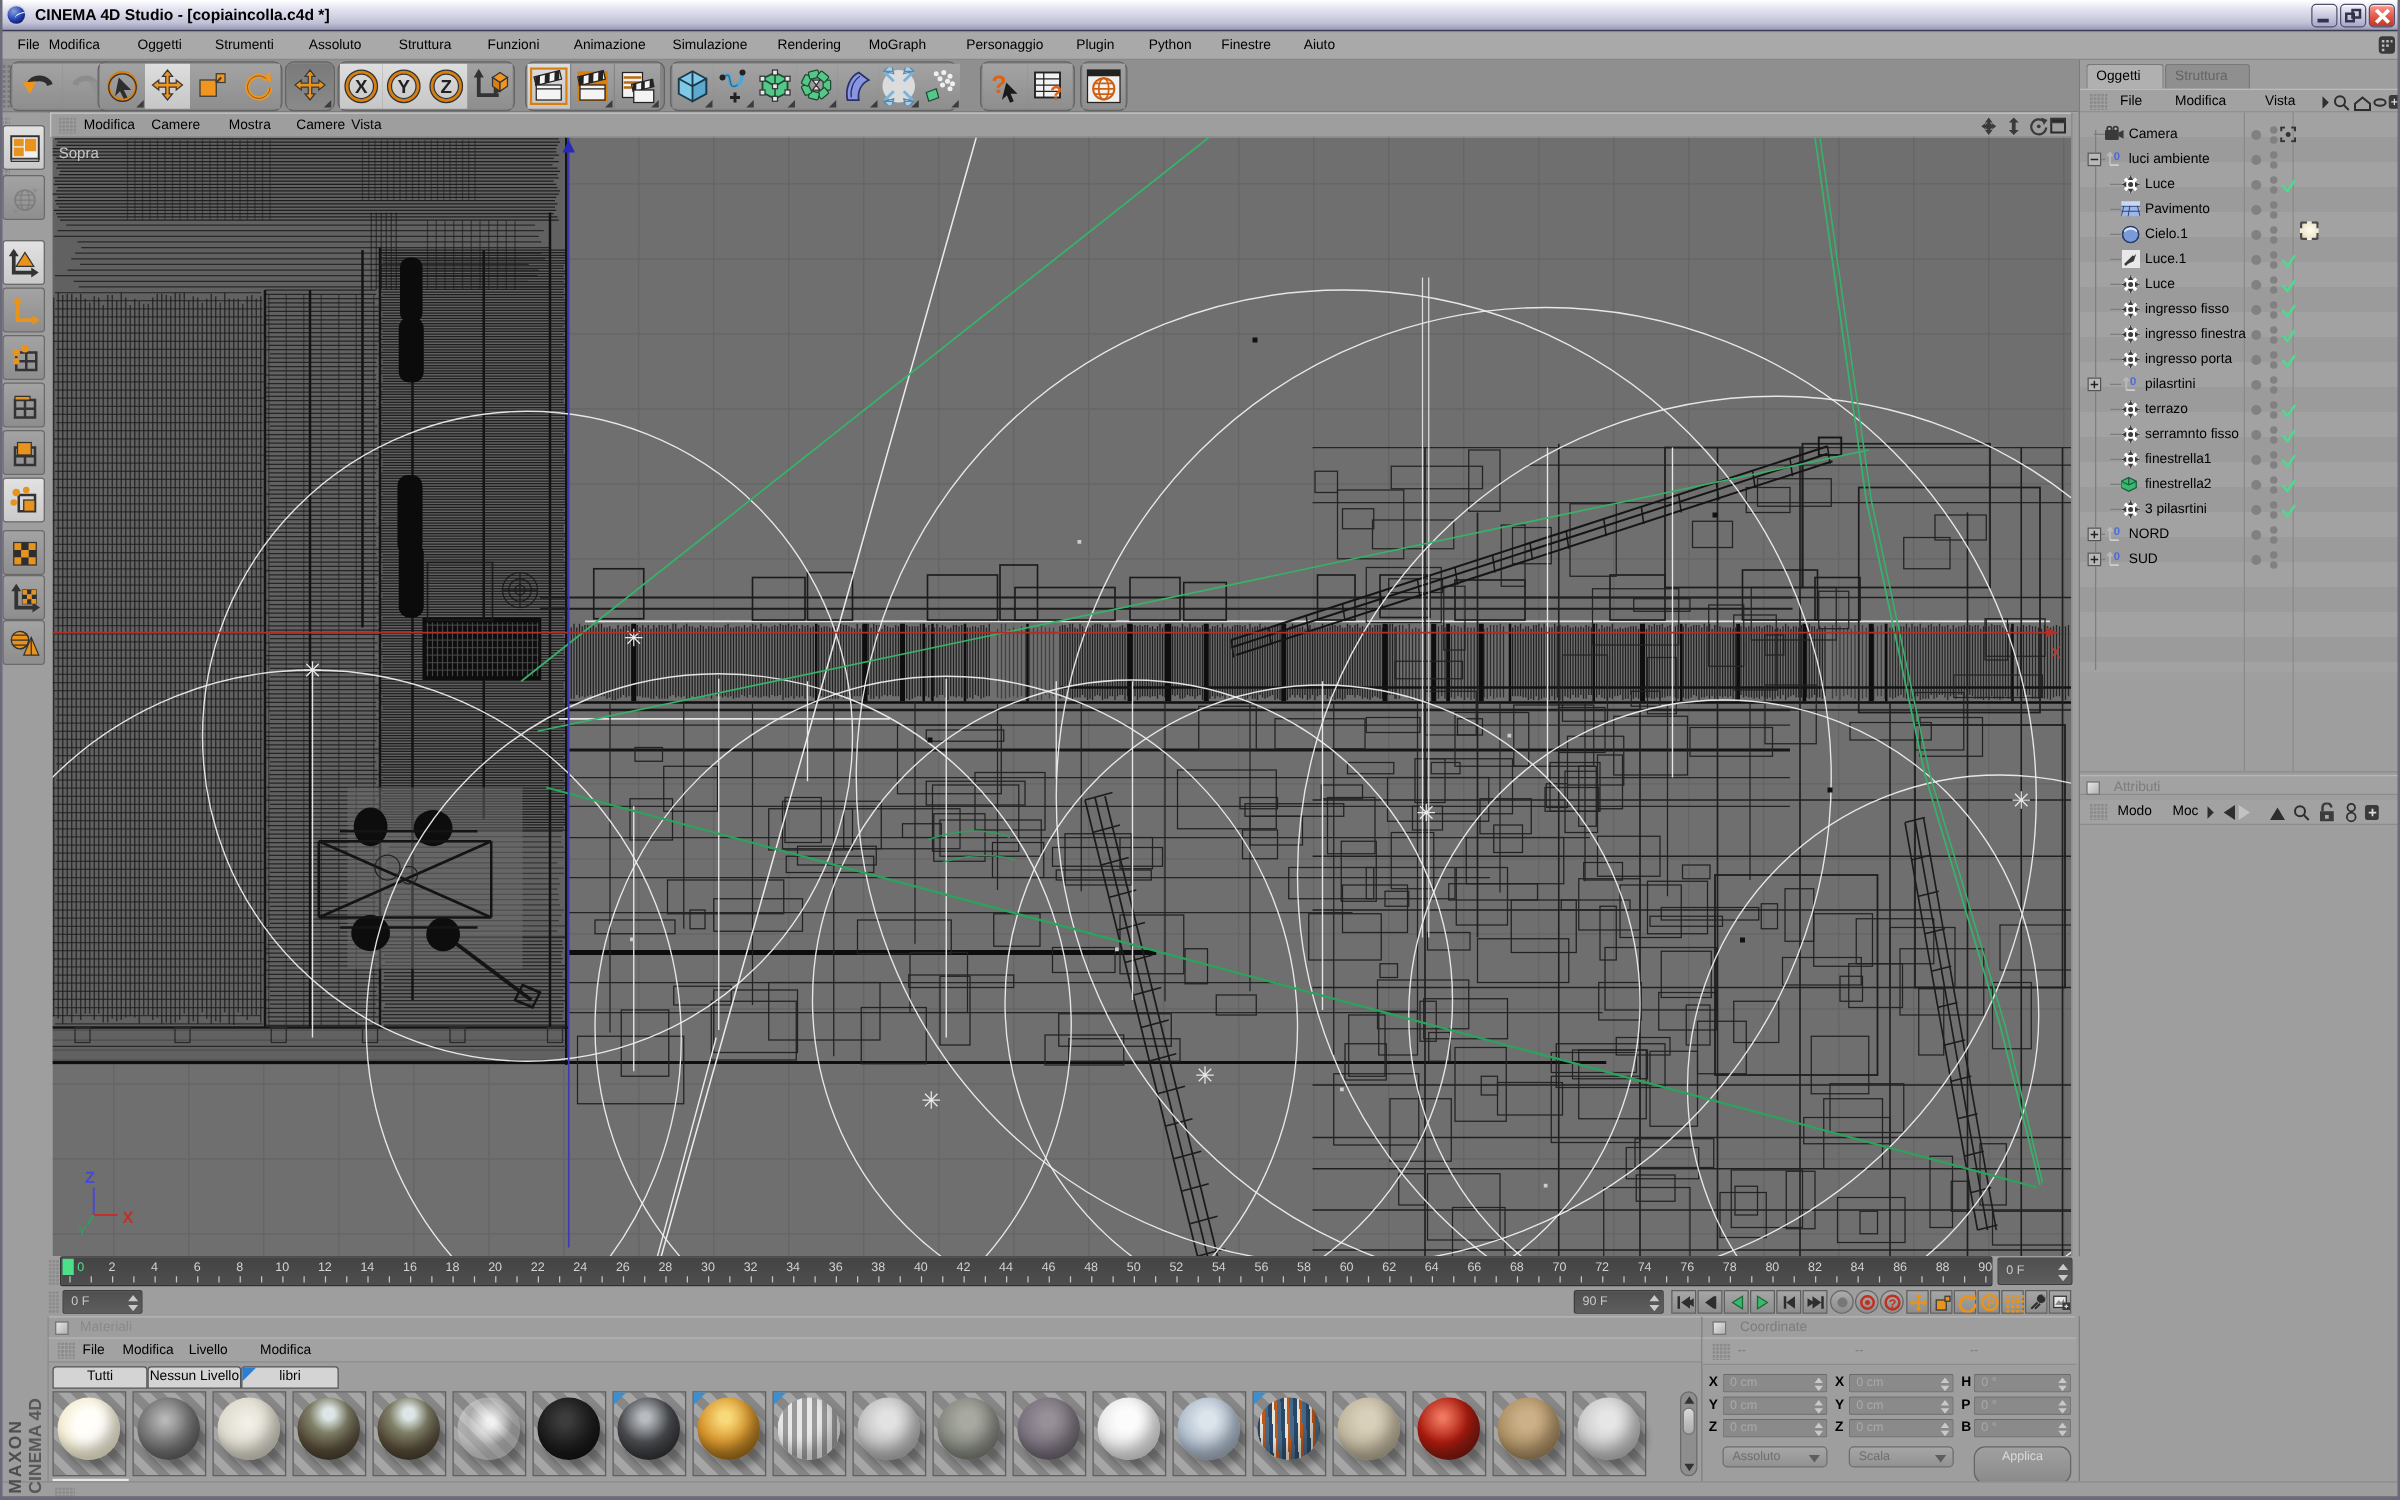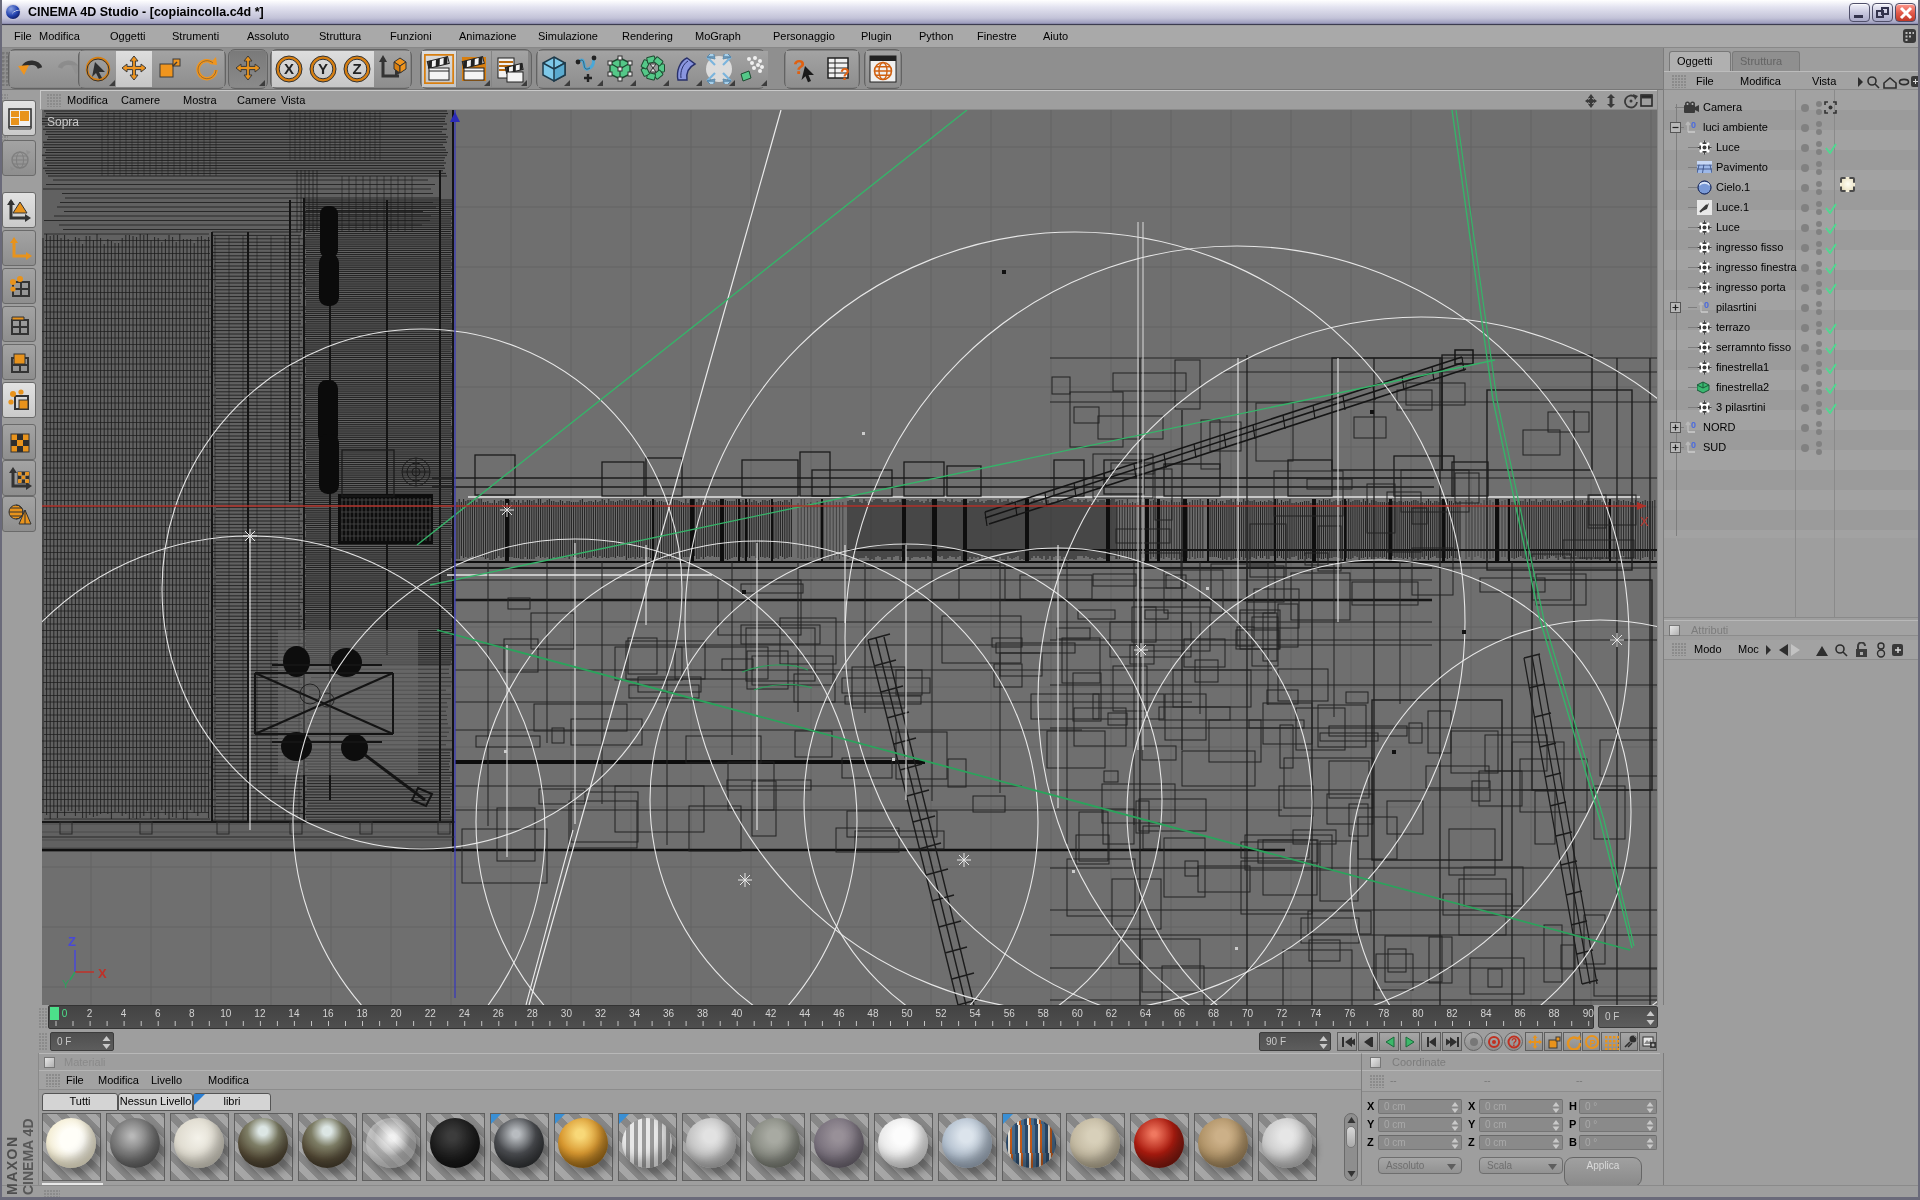--- a/index.html
+++ b/index.html
@@ -1607,21 +1607,21 @@
       <svg class="abs" style="right:5px;top:6px" width="9" height="7">
         <path d="M0 0h9L4.5 6z" fill="#5e5e5e"></path>
       </svg>
     </div>
 <div class="abs" style="left:117px;top:103px;width:84px;height:17px;background:linear-gradient(#a6a6a6,#929292);border:1px solid #6e6e6e;border-radius:4px;">
       <div style="font-size:10px;color:#6e6e6e;margin:2px 0 0 7px;">Scala</div>
       <svg class="abs" style="right:5px;top:6px" width="9" height="7">
         <path d="M0 0h9L4.5 6z" fill="#5e5e5e"></path>
       </svg>
     </div>
-<div class="abs" style="left:202px;top:103px;width:78px;height:30px;background:linear-gradient(#a0a0a0,#8a8a8a);border:1px solid #666;border-radius:9px;">
+<div class="abs" style="left:217px;top:103px;width:78px;height:30px;background:linear-gradient(#a0a0a0,#8a8a8a);border:1px solid #666;border-radius:9px;">
       <div style="font-size:10px;color:#dadada;text-align:center;margin-top:2px;">Applica</div>
     </div>
 </div>
 <div class="abs" style="left:0;top:1185px;width:1920px;height:15px;background:#9e9e9e;border-top:1px solid #8a8a8a;">
 <div class="abs grip2" style="left:44px;top:4px;width:16px;height:8px;"></div>
 </div>
 <div class="abs" style="left:38px;top:1053px;width:1px;height:132px;background:#8a8a8a;"></div>
 <div class="abs" style="left:0;top:0;width:2px;height:1200px;background:#6a6a7a;"></div>
 <div class="abs" style="left:1918px;top:0;width:2px;height:1200px;background:#6a6a7a;"></div>
 <div class="abs" style="left:0;top:1197px;width:1920px;height:3px;background:#6a6a7a;"></div>

